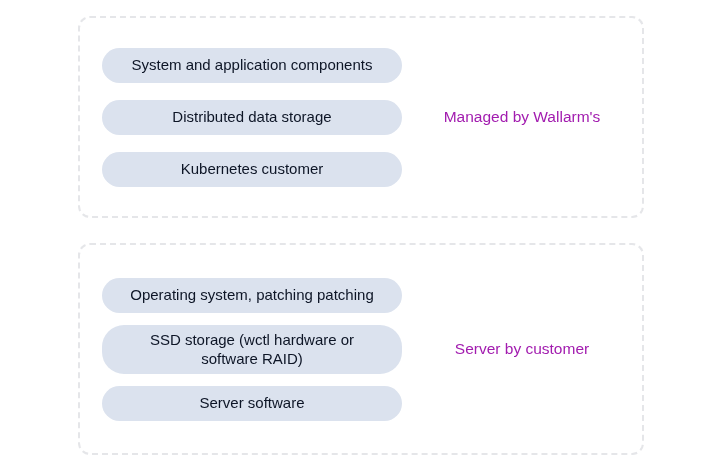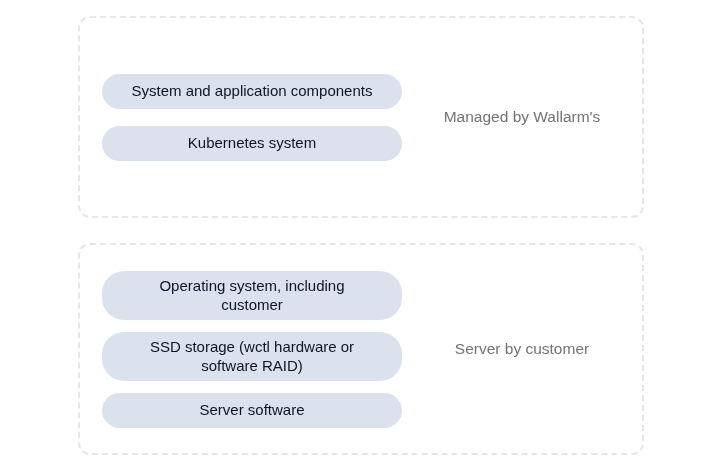--- a/index.html
+++ b/index.html
@@ -45,40 +45,41 @@
     line-height: 1.3;
     color: #0d1526;
   }
   .label-col {
     flex: 1;
     display: flex;
     flex-direction: column;
     align-items: center;
     justify-content: center;
     text-align: center;
-    color: #737373;
+    color: #a21caf;
     font-size: 15.5px;
     line-height: 1.35;
   }
 </style>
 </head>
 <body>
 
 <div class="group-box top">
   <div class="pill-col">
     <div class="pill">System and application components</div>
-    <div class="pill">Kubernetes system</div>
+    <div class="pill">Distributed data storage</div>
+    <div class="pill">Kubernetes customer</div>
   </div>
   <div class="label-col">
     <span>Managed by Wallarm's</span>
   </div>
 </div>
 
 <div class="group-box bottom">
   <div class="pill-col">
-    <div class="pill">Operating system, including customer</div>
+    <div class="pill">Operating system, patching patching</div>
     <div class="pill">SSD storage (wctl hardware or software RAID)</div>
     <div class="pill">Server software</div>
   </div>
   <div class="label-col">
     <span>Server by customer</span>
   </div>
 </div>
 
 </body></html>

